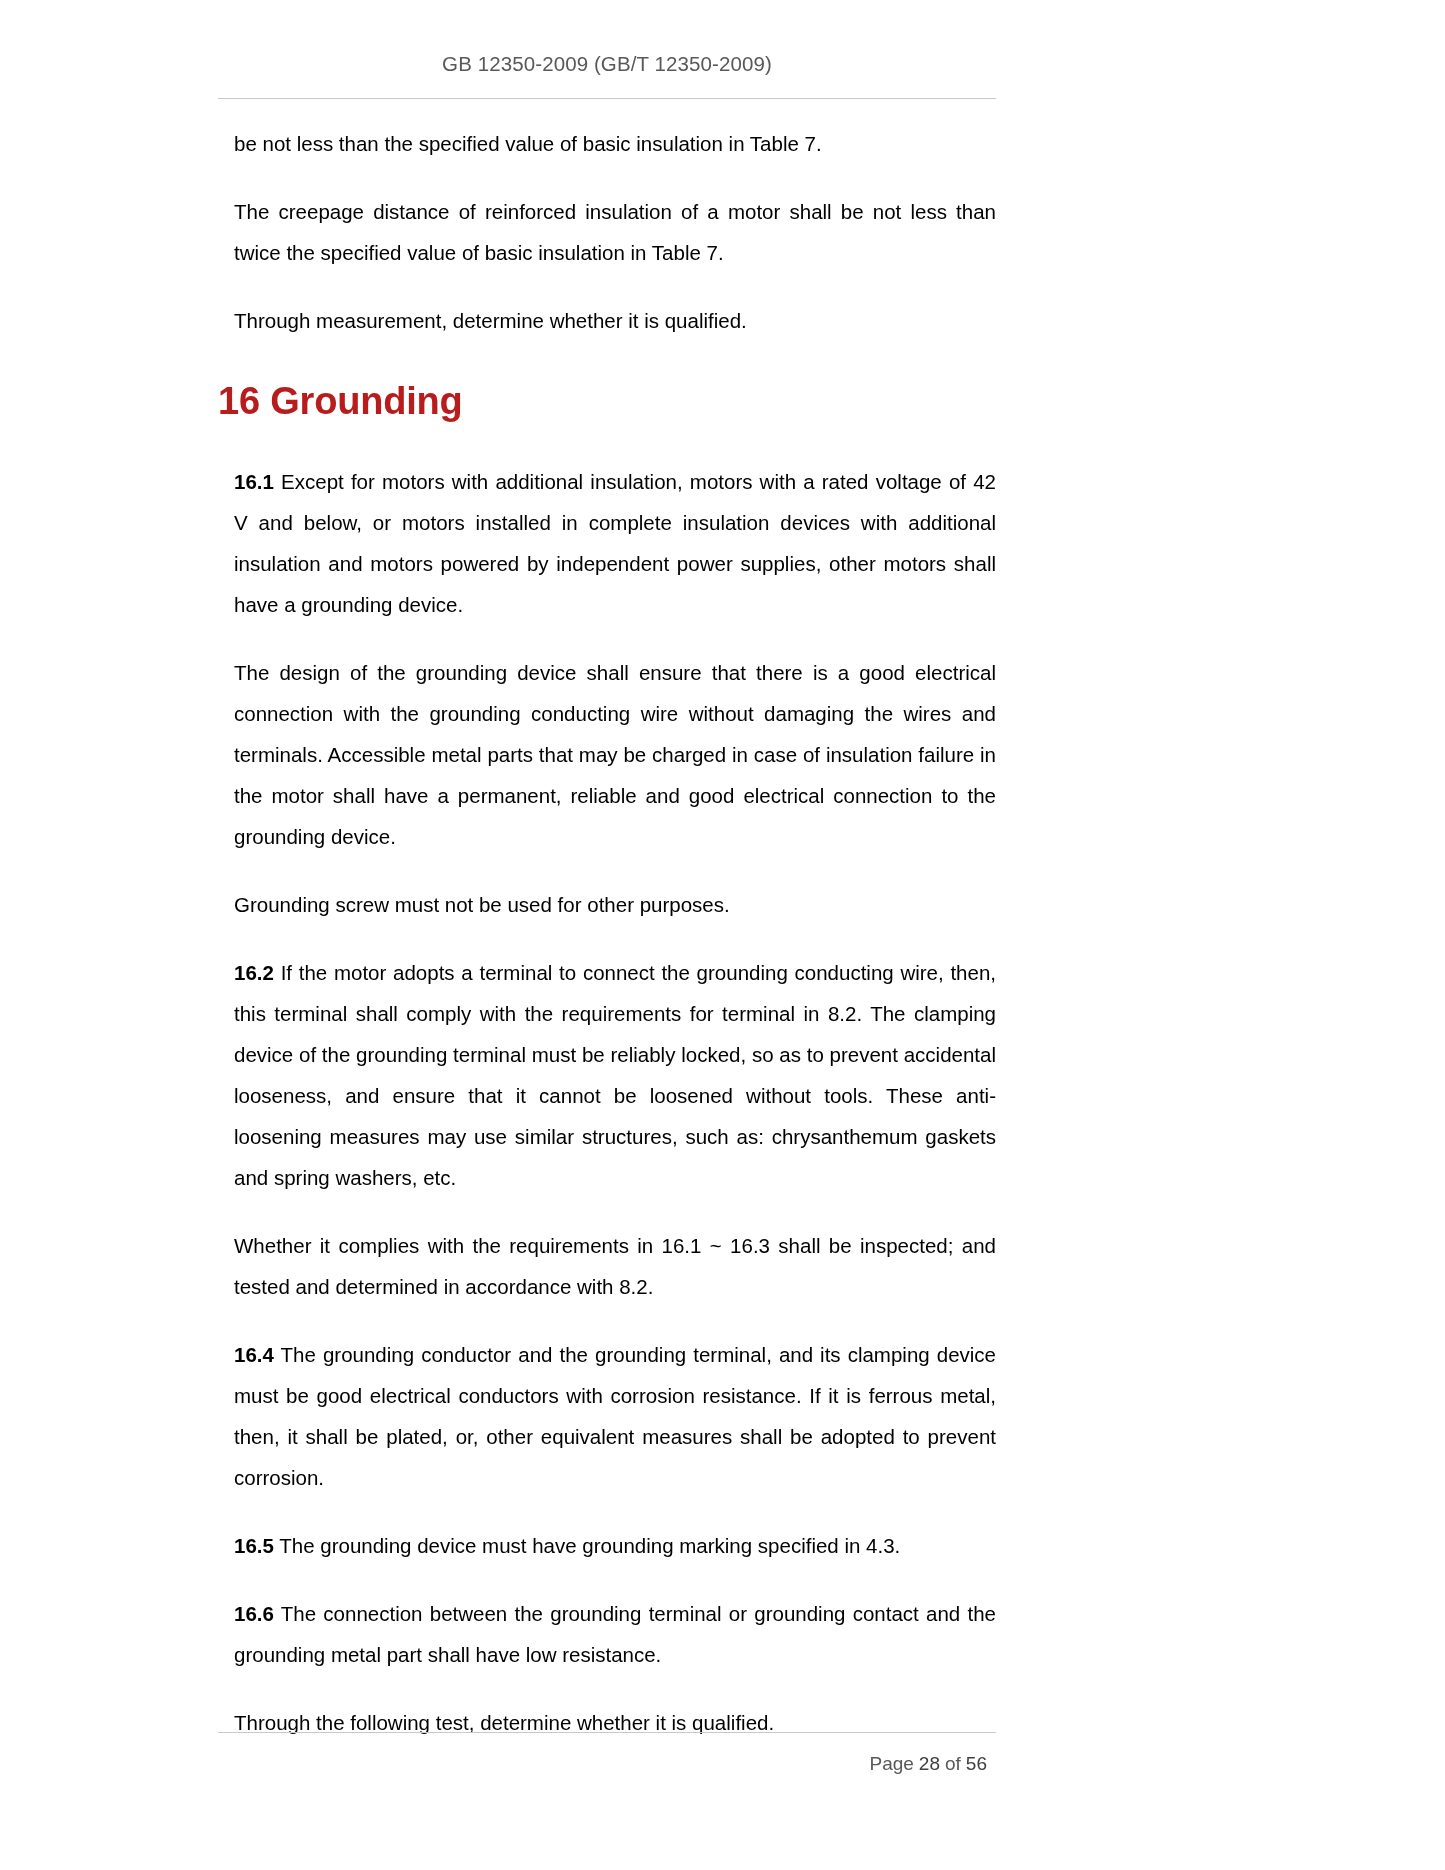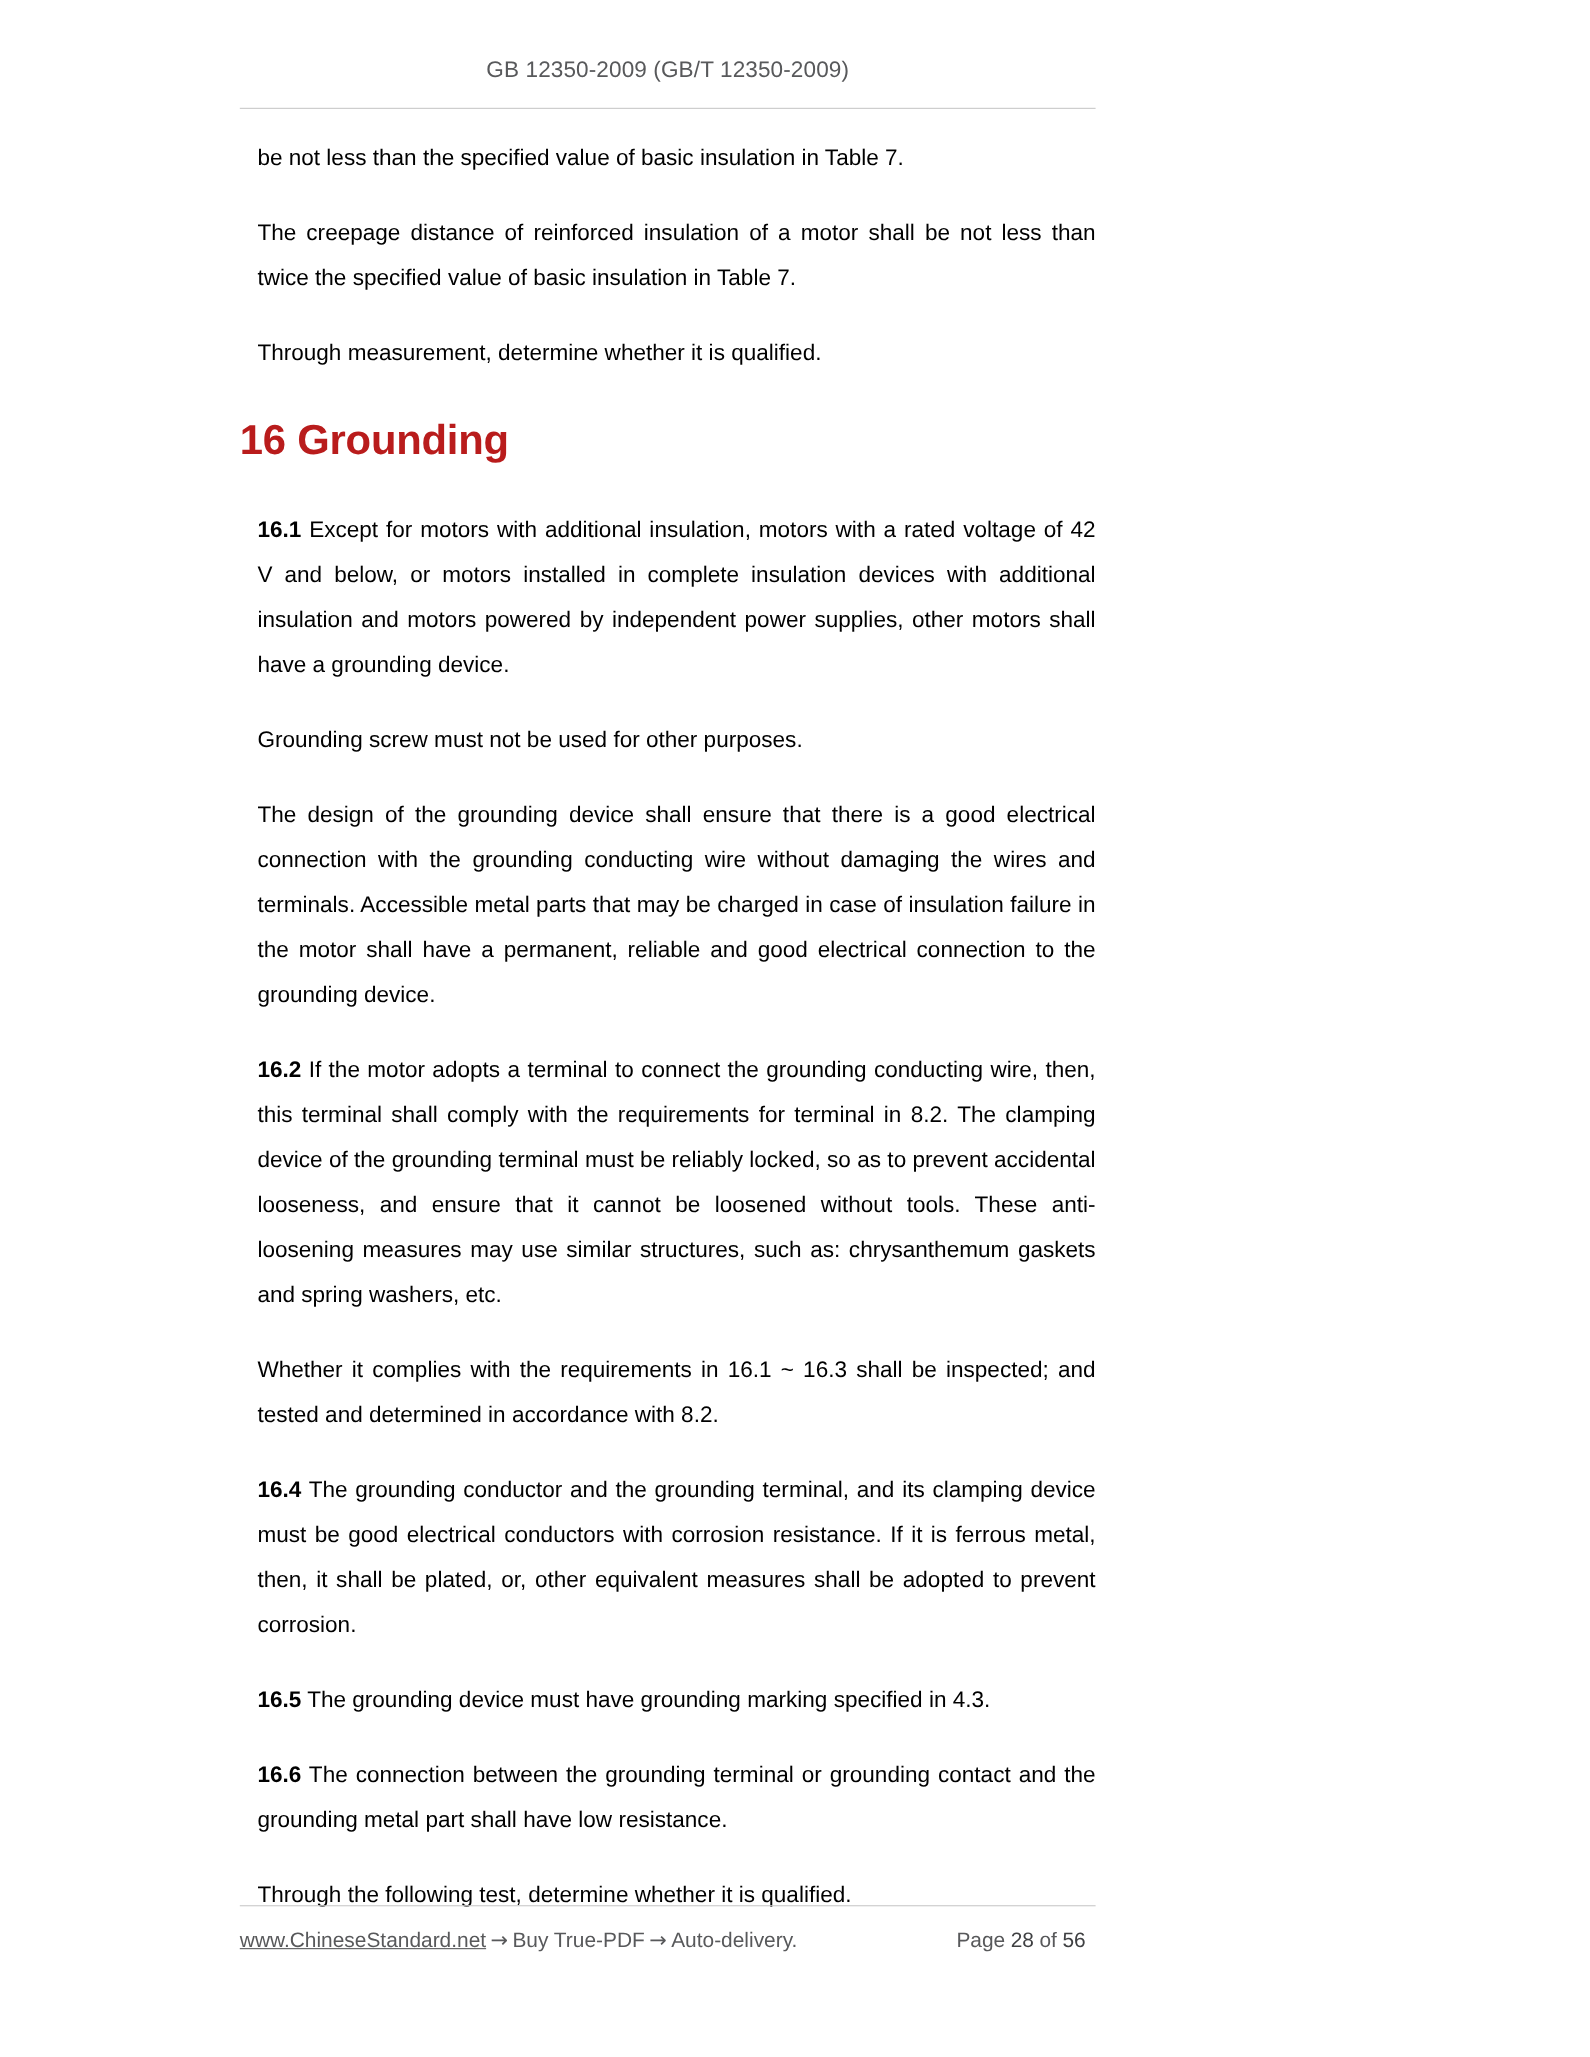--- a/index.html
+++ b/index.html
@@ -136,42 +136,41 @@
       <p class="para flow">be not less than the specified value of basic insulation in Table 7.</p>
 
       <p class="para">The creepage distance of reinforced insulation of a motor shall be not less than twice the specified value of basic insulation in Table 7.</p>
 
       <p class="para flow">Through measurement, determine whether it is qualified.</p>
 
       <h2 class="section-heading">16 Grounding</h2>
 
       <p class="para"><b>16.1</b> <span>Except for motors with additional insulation, motors with a rated voltage of 42 V and below, or motors installed in complete insulation devices with additional insulation and motors powered by independent power supplies, other motors shall have a grounding device.</span></p>
 
+      <p class="para">The design of the grounding device shall ensure that there is a good electrical connection with the grounding conducting wire without damaging the wires and terminals. Accessible metal parts that may be charged in case of insulation failure in the motor shall have a permanent, reliable and good electrical connection to the grounding device.</p>
+
       <p class="para flow">Grounding screw must not be used for other purposes.</p>
-
-      <p class="para">The design of the grounding device shall ensure that there is a good electrical connection with the grounding conducting wire without damaging the wires and terminals. Accessible metal parts that may be charged in case of insulation failure in the motor shall have a permanent, reliable and good electrical connection to the grounding device.</p>
 
       <p class="para"><b>16.2</b> <span>If the motor adopts a terminal to connect the grounding conducting wire, then, this terminal shall comply with the requirements for terminal in 8.2. The clamping device of the grounding terminal must be reliably locked, so as to prevent accidental looseness, and ensure that it cannot be loosened without tools. These anti-loosening measures may use similar structures, such as: chrysanthemum gaskets and spring washers, etc.</span></p>
 
 
       <p class="para">Whether it complies with the requirements in 16.1 ~ 16.3 shall be inspected; and tested and determined in accordance with 8.2.</p>
 
       <p class="para"><b>16.4</b> <span>The grounding conductor and the grounding terminal, and its clamping device must be good electrical conductors with corrosion resistance. If it is ferrous metal, then, it shall be plated, or, other equivalent measures shall be adopted to prevent corrosion.</span></p>
 
       <p class="para flow"><b>16.5</b> <span>The grounding device must have grounding marking specified in 4.3.</span></p>
 
       <p class="para"><b>16.6</b> <span>The connection between the grounding terminal or grounding contact and the grounding metal part shall have low resistance.</span></p>
 
       <p class="para flow">Through the following test, determine whether it is qualified.</p>
 
     </div>
   </div>
 
   <div class="footer">
     <div class="footer-rule"></div>
     <div class="footer-row">
-      <div class="footer-left"><span class="site-link">www.ChineseStandard.net</span><span class="arrow">→</span><span>Buy True-PDF</span><span class="arrow">→</span><span>Auto-delivery.</span></div>
       <div class="footer-spacer"></div>
       <div class="footer-right"><span class="pg-word">Page</span><span class="pg-num">28</span><span class="pg-word">of</span><span class="pg-num">56</span></div>
     </div>
   </div>
 
 </div>
 
 </body></html>

